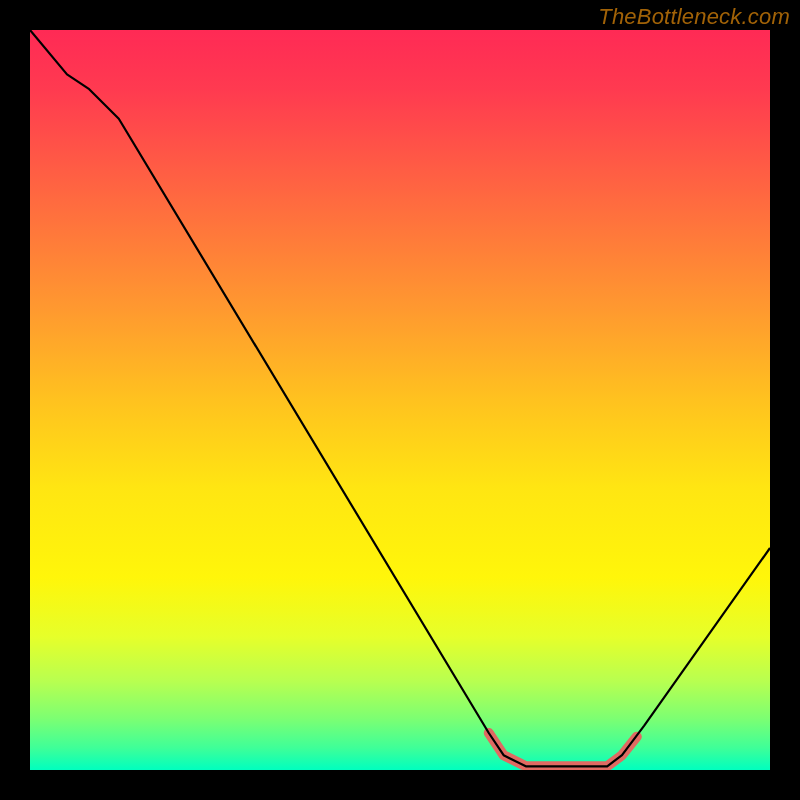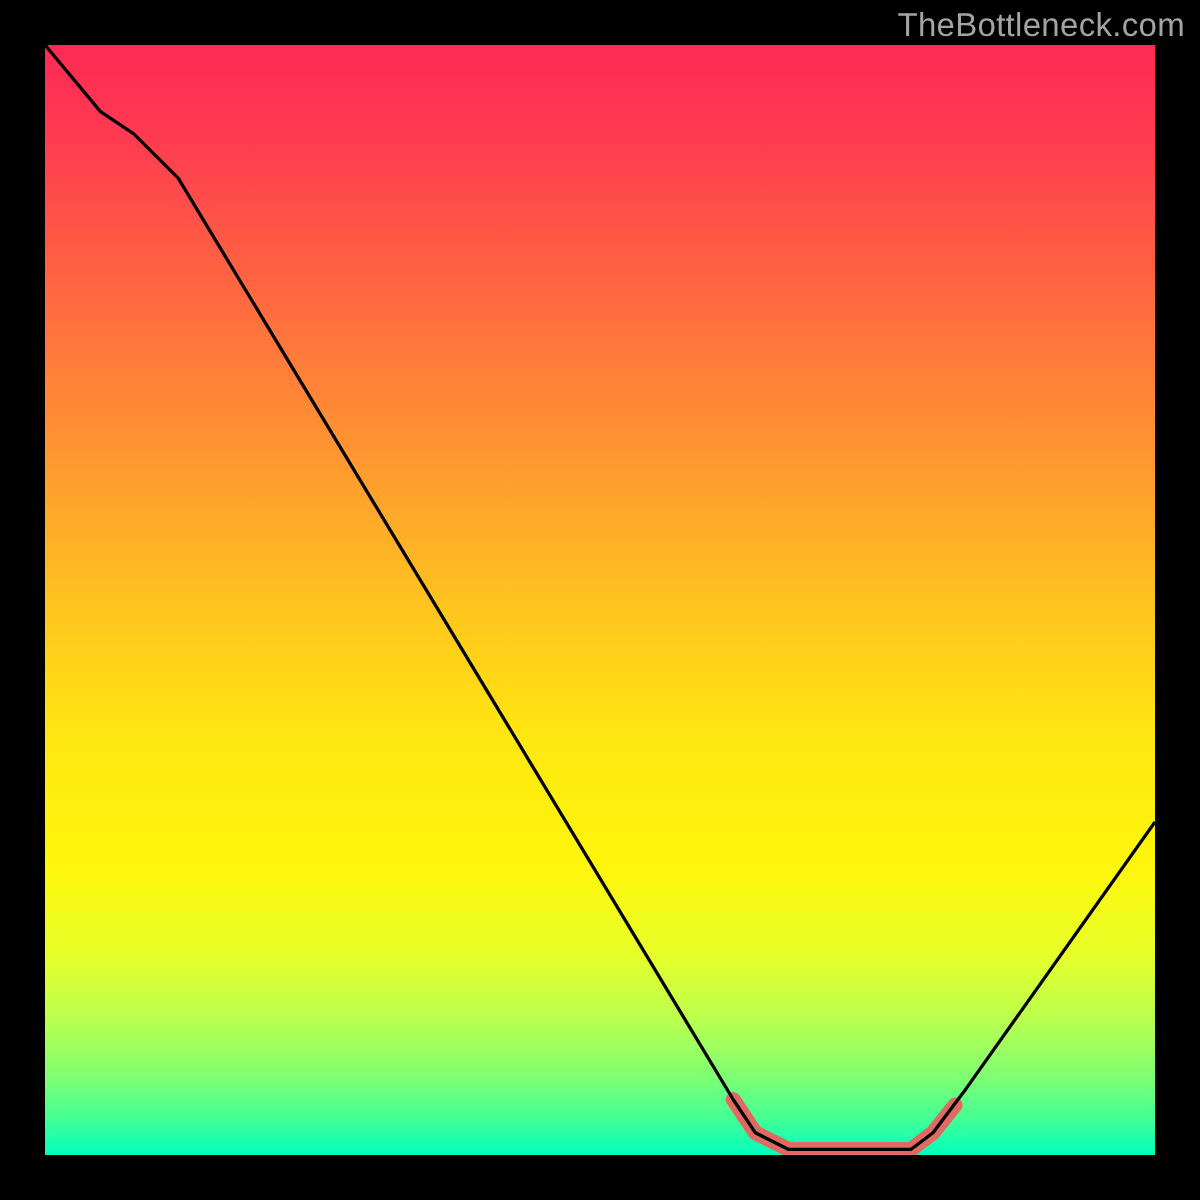--- a/index.html
+++ b/index.html
@@ -40,24 +40,25 @@
       #b8ff50 88%,
       #7dff72 93%,
       #3fff98 97%,
       #00ffbf 100%
     );
   }
   .watermark {
     position: absolute;
     top: 4px;
     right: 10px;
-    color: #a3a3a3;
+    color: #a16207;
     font-size: 22px;
     letter-spacing: 0.2px;
     user-select: none;
+    font-style: italic;
   }
   svg.curve {
     position: absolute;
     left: 0;
     top: 0;
     width: 740px;
     height: 740px;
     display: block;
   }
 </style>

